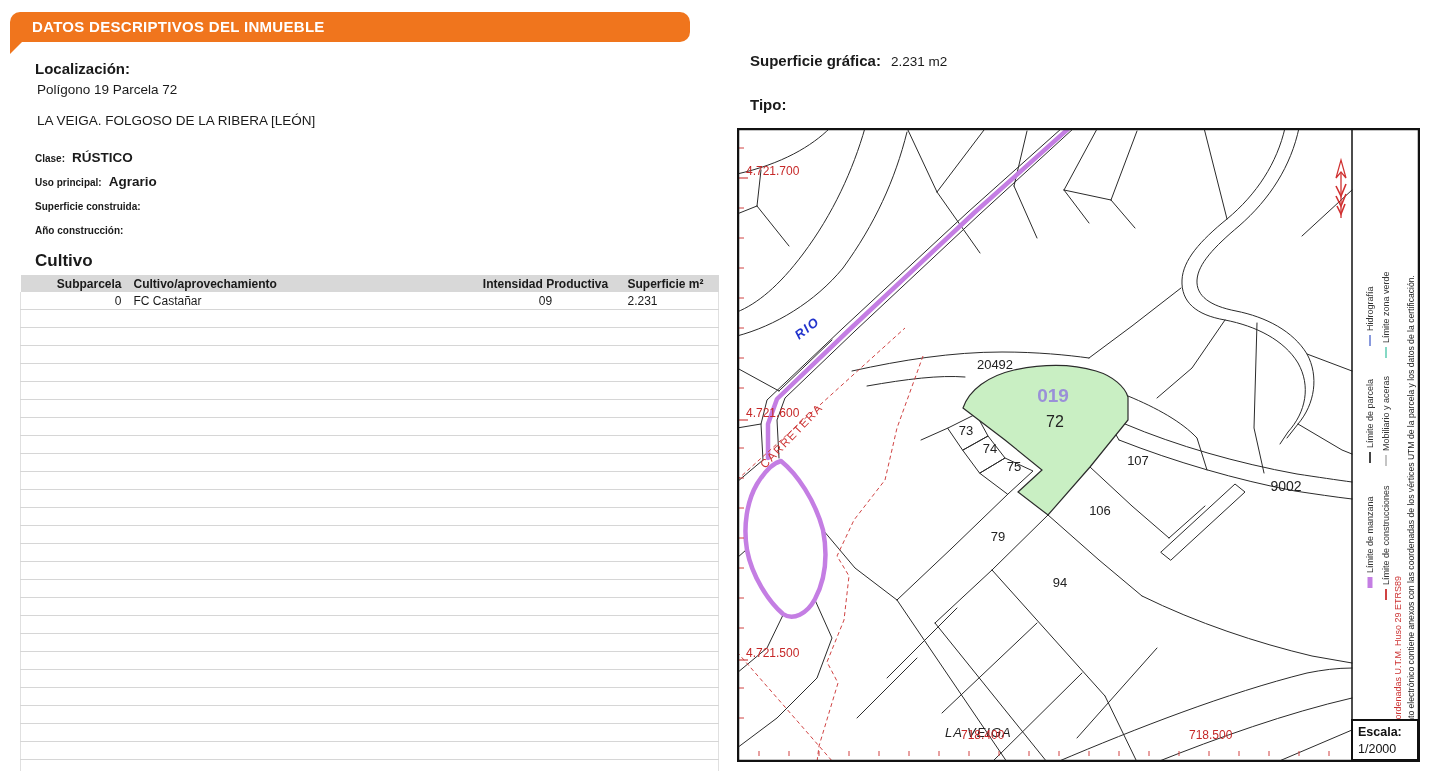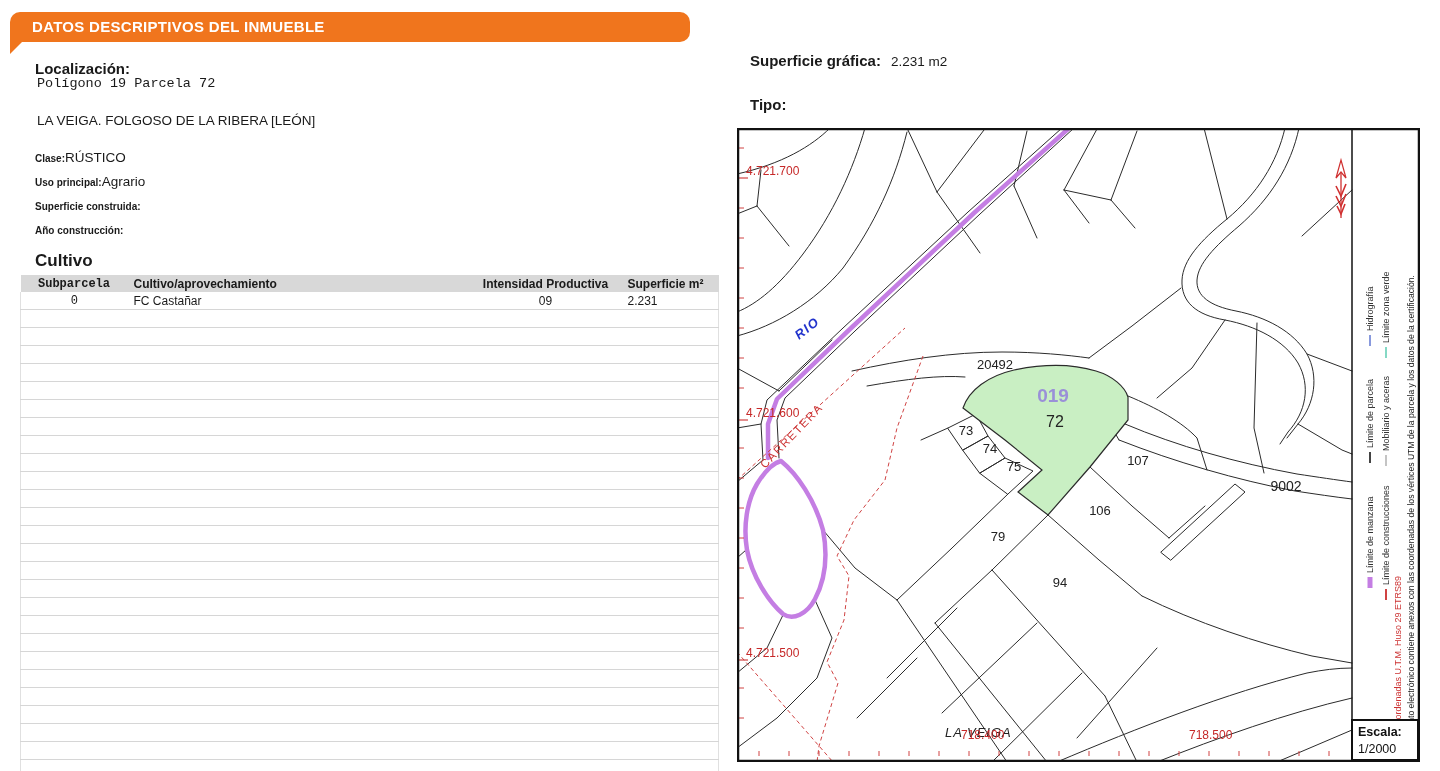--- a/index.html
+++ b/index.html
@@ -17,30 +17,30 @@
   #ribbon-right::after{content:"";position:absolute;right:0;top:100%;width:0;height:0;
           border-top:12px solid #F0751D;border-left:12px solid transparent;}
   .ribbon b{font-weight:800;}
 
   
   .lp-label{font-weight:bold;font-size:15px;}
   .lp-text{font-size:13.5px;}
   .abs{position:absolute;}
   .fieldrow{position:absolute;left:35px;font-size:13.5px;}
   .fieldrow .lab{font-weight:bold;font-size:10px;}
-  .fieldrow .val{}
+  .fieldrow .val{margin-left:7px;font-weight:bold;}
 
   
   #cultivo-table{position:absolute;left:20px;top:275px;width:666px;border-collapse:collapse;
                  font-size:12px;table-layout:fixed;}
   #cultivo-table th{background:#d8d8d8;font-weight:bold;height:17px;padding:0 6px;}
   #cultivo-table td{height:17px;padding:0 6px;border-bottom:1px solid #d6d6d6;}
   #cultivo-table tr td:first-child{border-left:1px solid #e0e0e0;}
   #cultivo-table tr td:last-child{border-right:1px solid #e0e0e0;}
-  .c-sub{width:95px;text-align:center;font-family:Liberation Mono, monospace;}
+  .c-sub{width:95px;text-align:right;}
   .c-cul{width:330px;text-align:left;}
   .c-int{width:140px;text-align:center;}
   .c-sup{width:85px;text-align:left;}
 
   
   .rp-row{position:absolute;left:750px;font-size:13.5px;white-space:nowrap;}
   .rp-row .lab{font-weight:bold;font-size:15px;}
   .rp-row .val{margin-left:10px;font-size:13.5px;}
 
   #map-wrap{position:absolute;left:737px;top:128px;width:683px;height:634px;}
@@ -48,21 +48,21 @@
 </style>
 </head>
 <body>
 <div id="page">
 
 <div class="ribbon" id="ribbon-left">
   <div class="inner"><span>DATOS DESCRIPTIVOS DEL </span><b>INMUEBLE</b></div>
 </div>
 
 <div class="abs lp-label" style="left:35px;top:60px;">Localización:</div>
-<div class="abs lp-text" style="left:37px;top:76px;font-family:Liberation Mono, monospace;">Polígono 19 Parcela 72</div>
+<div class="abs lp-text" style="left:37px;top:82px;">Polígono 19 Parcela 72</div>
 <div class="abs lp-text" style="left:37px;top:113px;">LA VEIGA. FOLGOSO DE LA RIBERA [LEÓN]</div>
 
 <div class="fieldrow" style="top:150px;">
   <span class="lab">Clase:</span><span class="val">RÚSTICO</span></div>
 <div class="fieldrow" style="top:174px;">
   <span class="lab">Uso principal:</span><span class="val">Agrario</span></div>
 <div class="fieldrow" style="top:198px;">
   <span class="lab">Superficie construida:</span><span class="val"></span></div>
 <div class="fieldrow" style="top:222px;">
   <span class="lab">Año construcción:</span><span class="val"></span></div>

